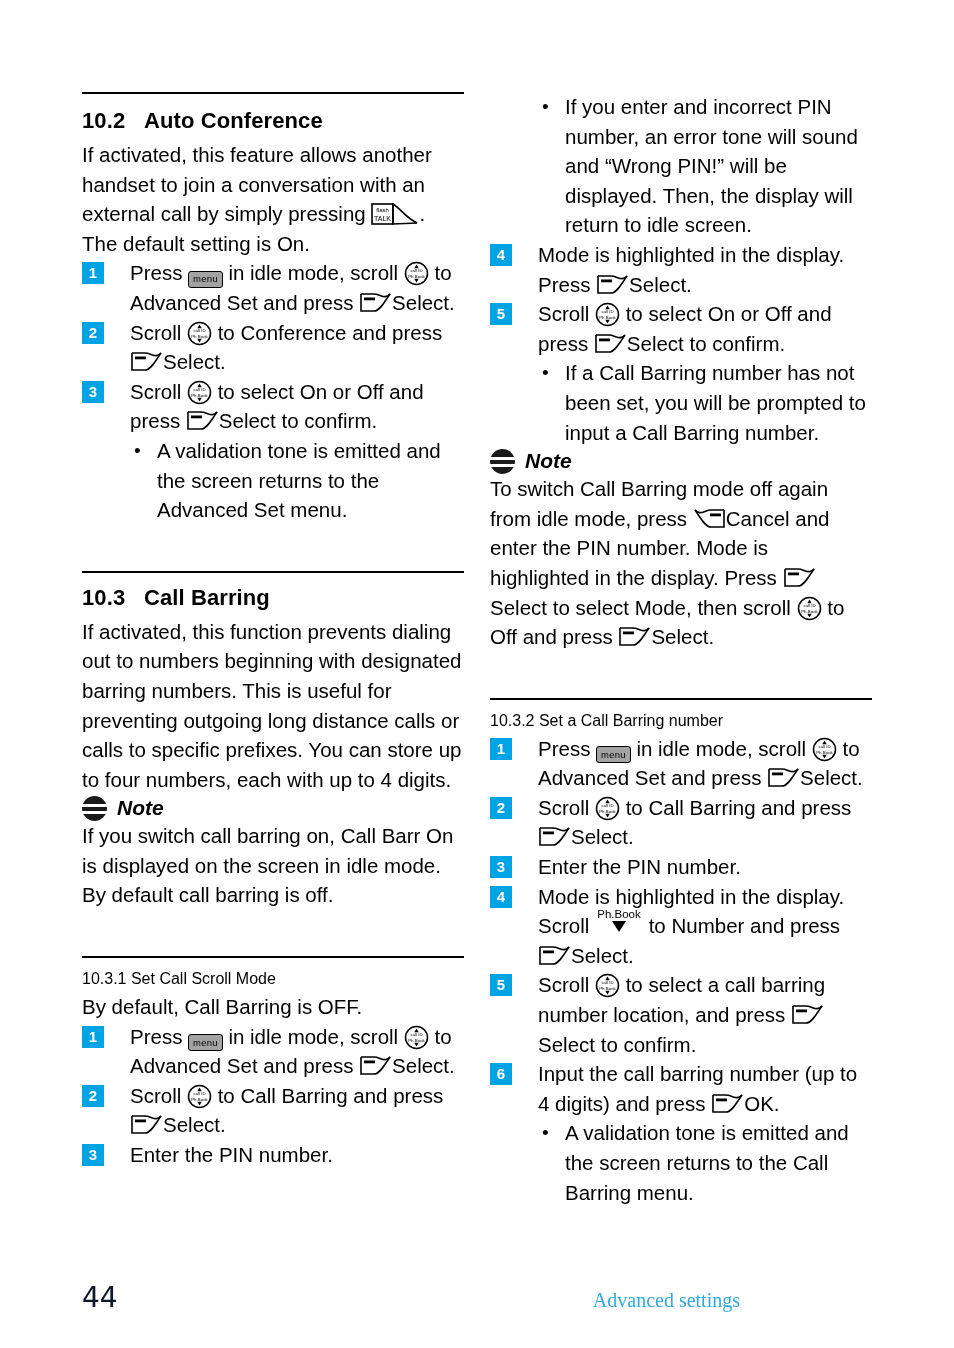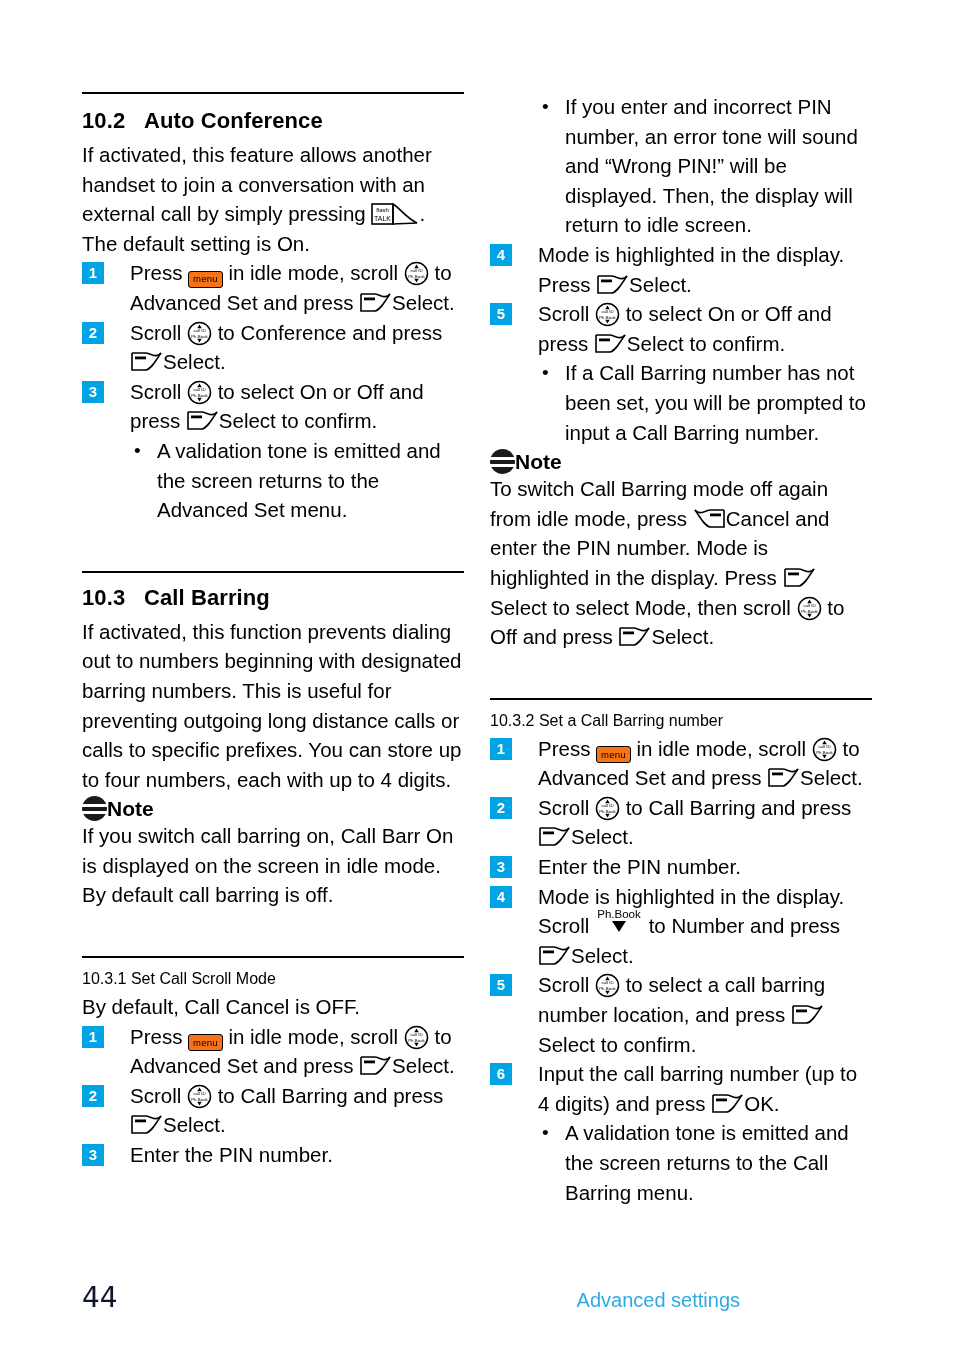--- a/index.html
+++ b/index.html
@@ -89,22 +89,24 @@
   }
   ul.bullets > li:before{
     content:"\2022";
     position:absolute;
     left:52px; top:0;
     font-size:19px;
   }
 
   .note-head{
     display:flex;
-    align-items:center;
+    align-items:flex-start;
+    gap:10px;
     margin:2px 0 0 0;
+    font-style:italic;
   }
   .note-head .label{
     font-size:21px;
     font-weight:bold;
   }
   .note-icon{
     width:25px;height:25px;
     border-radius:50%;
     background:#1a1a1a;
     position:relative;
@@ -127,21 +129,21 @@
   }
   .icon-menu{
     border:1.6px solid #000;
     border-radius:3px;
     font-size:9.5px;
     line-height:12px;
     padding:1.5px 4px 1.5px 4px;
     font-family:"Liberation Sans", sans-serif;
     letter-spacing:.2px;
     vertical-align:-2px;
-    background:#f97316;
+    background:#a3a3a3;
   }
   .icon-scroll{
     width:25px;height:25px;
     vertical-align:-6px;
   }
   .icon-soft{
     width:33px;height:23px;
     vertical-align:-5px;
   }
   .icon-talk{
@@ -184,21 +186,21 @@
   }
   .pagenum{
     font-size:28px;
     font-family:"DejaVu Sans", sans-serif;
     font-weight:400;
     color:#0f172a;
   }
   .footer-label{
     font-size:20px;
     color:#2eaae2;
-    font-family:Liberation Sans, sans-serif;
+    font-family:Liberation Serif, serif;
   }
   .sp-lg{ height:46px; }
 </style>
 </head>
 <body>
 
 <div class="page">
 
   <div class="col col-left">
 
@@ -281,21 +283,21 @@
       <span class="label">Note</span>
     </div>
 
     <p class="body"><span>If you switch call barring on, </span><b>Call Barr On</b><span> is displayed on the screen in idle mode. By default call barring is off.</span></p>
 
     <div class="sp-lg"></div>
     <div class="rule"></div>
 
     <h3 class="sub">10.3.1 Set Call Scroll Mode</h3>
 
-    <p class="body"><span>By default, Call Cancel is </span><b>OFF</b><span>.</span></p>
+    <p class="body"><span>By default, Call Barring is </span><b>OFF</b><span>.</span></p>
 
     <ol class="steps">
       <li>
         <span class="badge">1</span>
         <span>Press </span><span class="key icon-menu">menu</span><span> in idle mode, scroll </span><span class="key icon-scroll"><svg width="25" height="25" viewBox="0 0 25 25">
               <circle cx="12.5" cy="12.5" r="11" fill="none" stroke="#000" stroke-width="1.5"></circle>
               <polygon points="12.5,3.5 10.3,7.2 14.7,7.2" fill="#000"></polygon>
               <polygon points="12.5,21.5 10.3,17.8 14.7,17.8" fill="#000"></polygon>
               <text x="12.5" y="11" font-size="4.4" text-anchor="middle" font-family="Liberation Sans, sans-serif">call ID</text>
               <text x="12.5" y="17" font-size="4.4" text-anchor="middle" font-family="Liberation Sans, sans-serif">Ph.Book</text>

